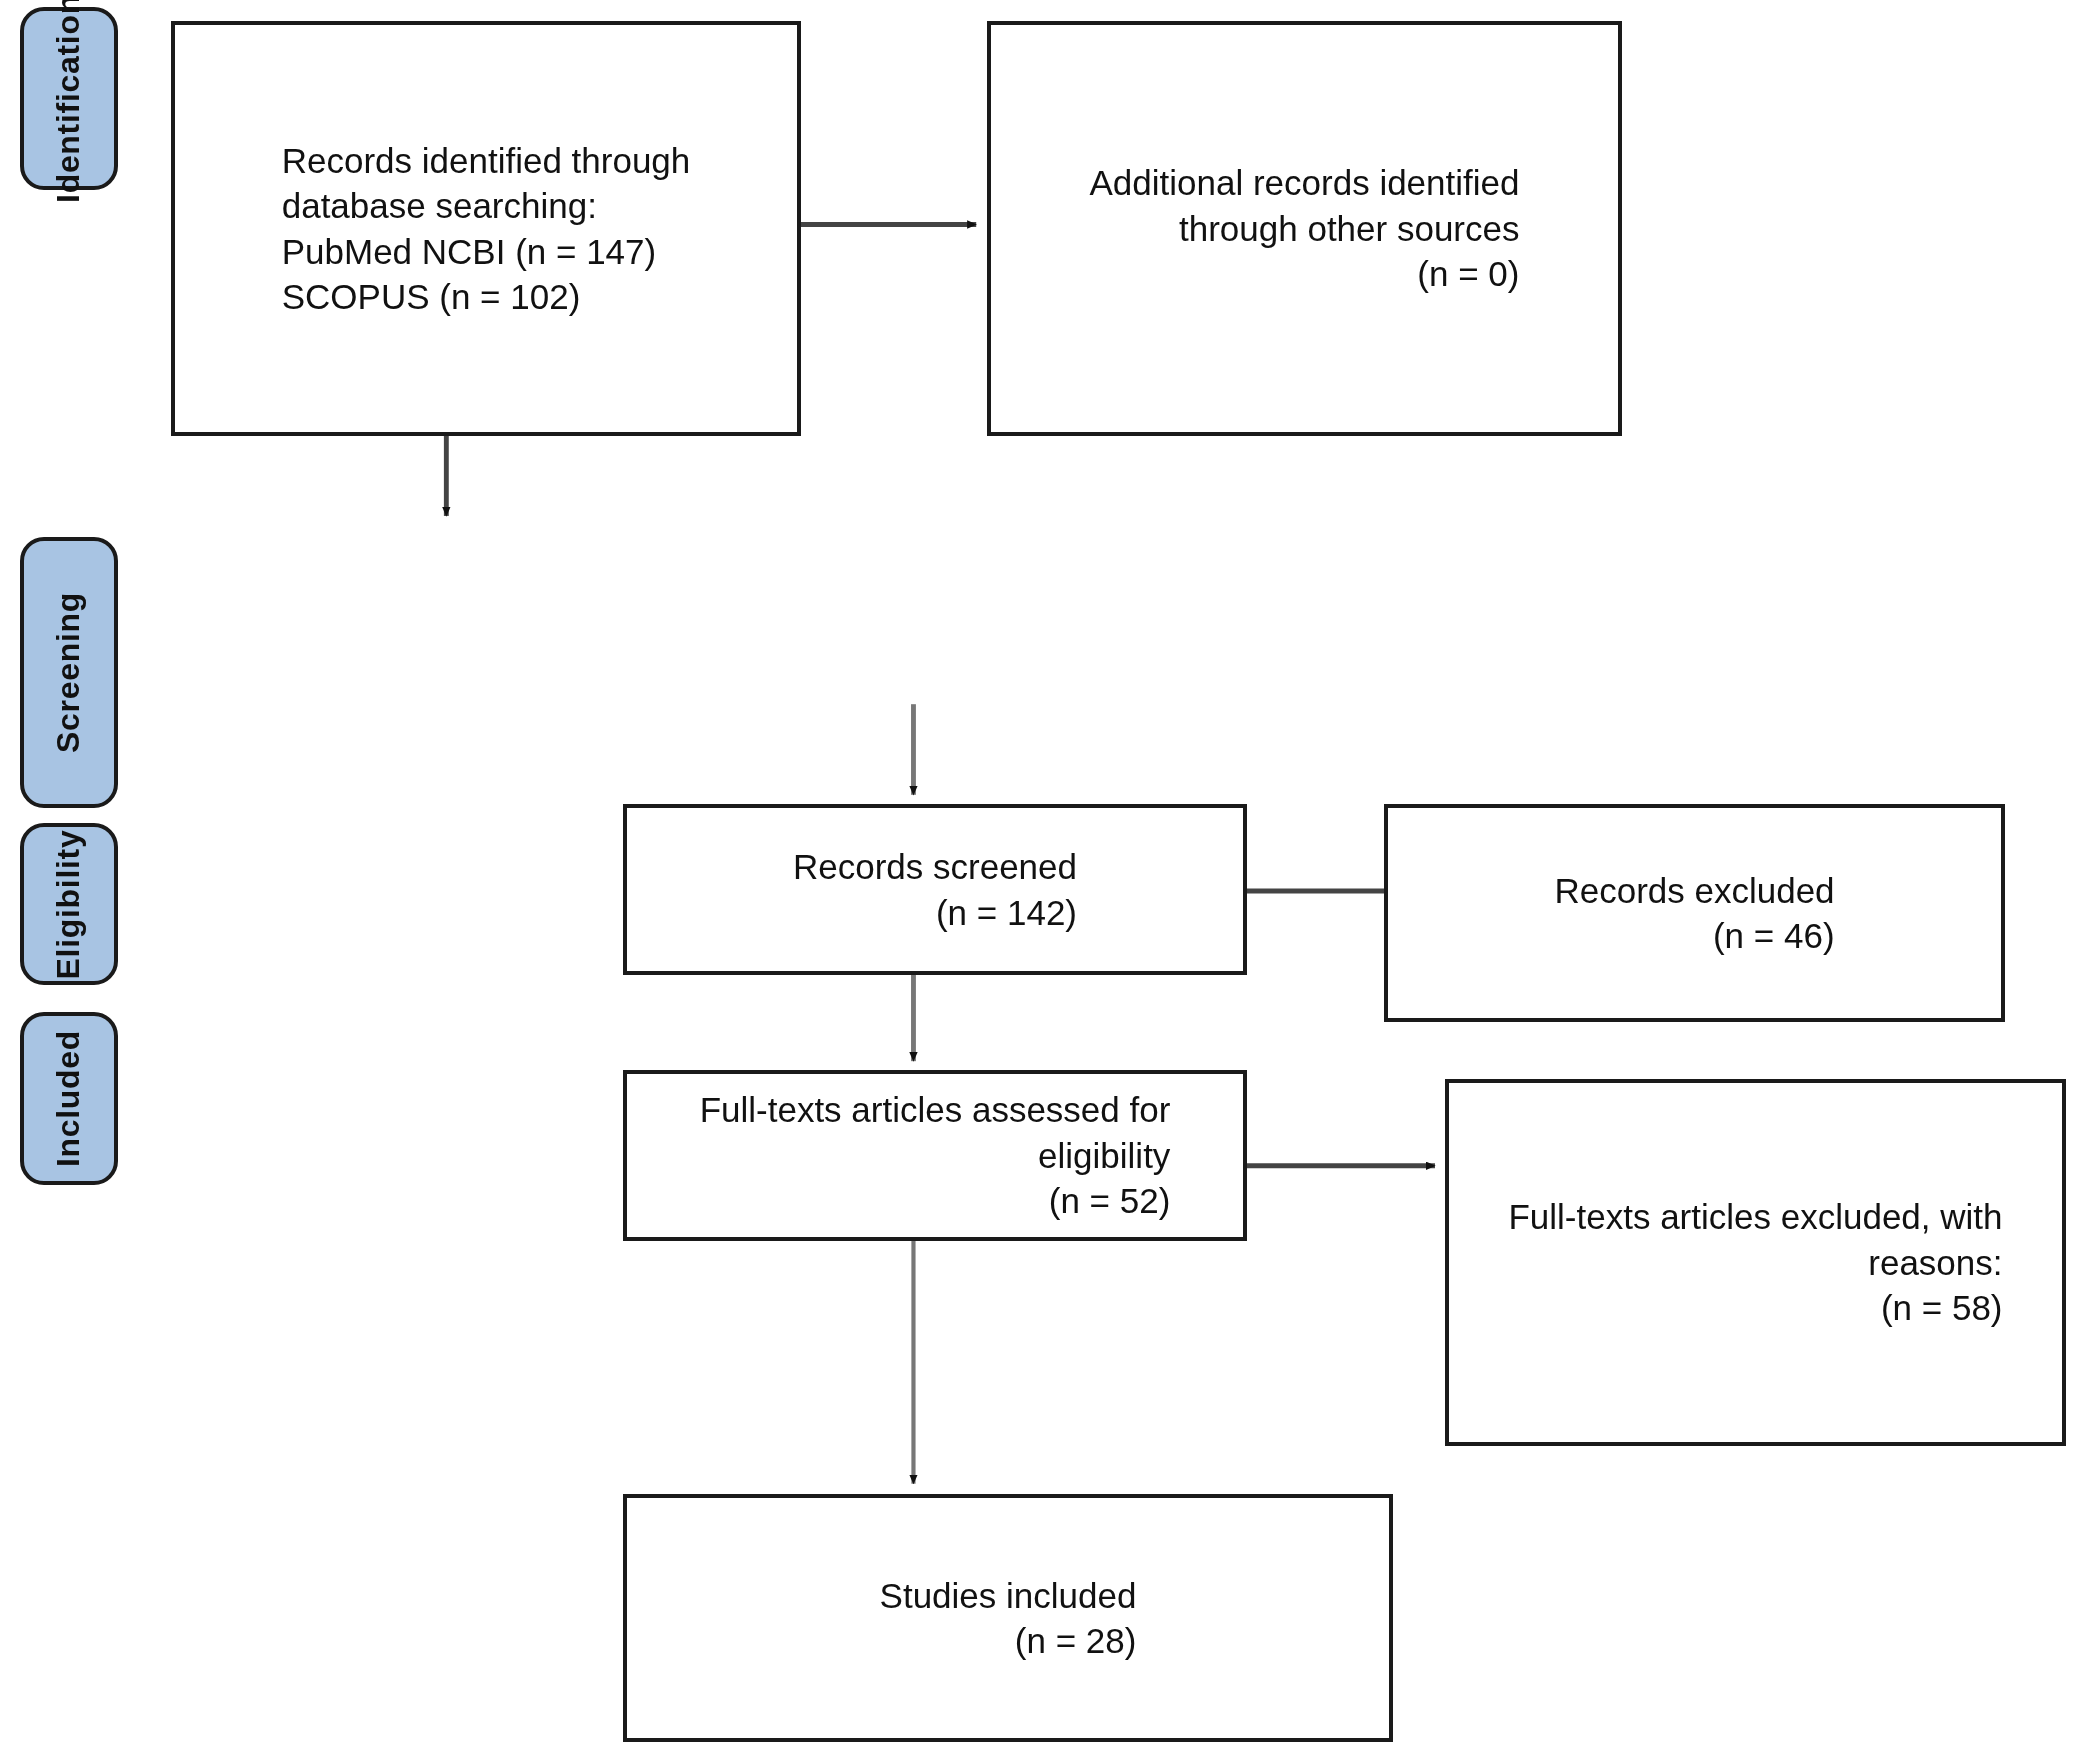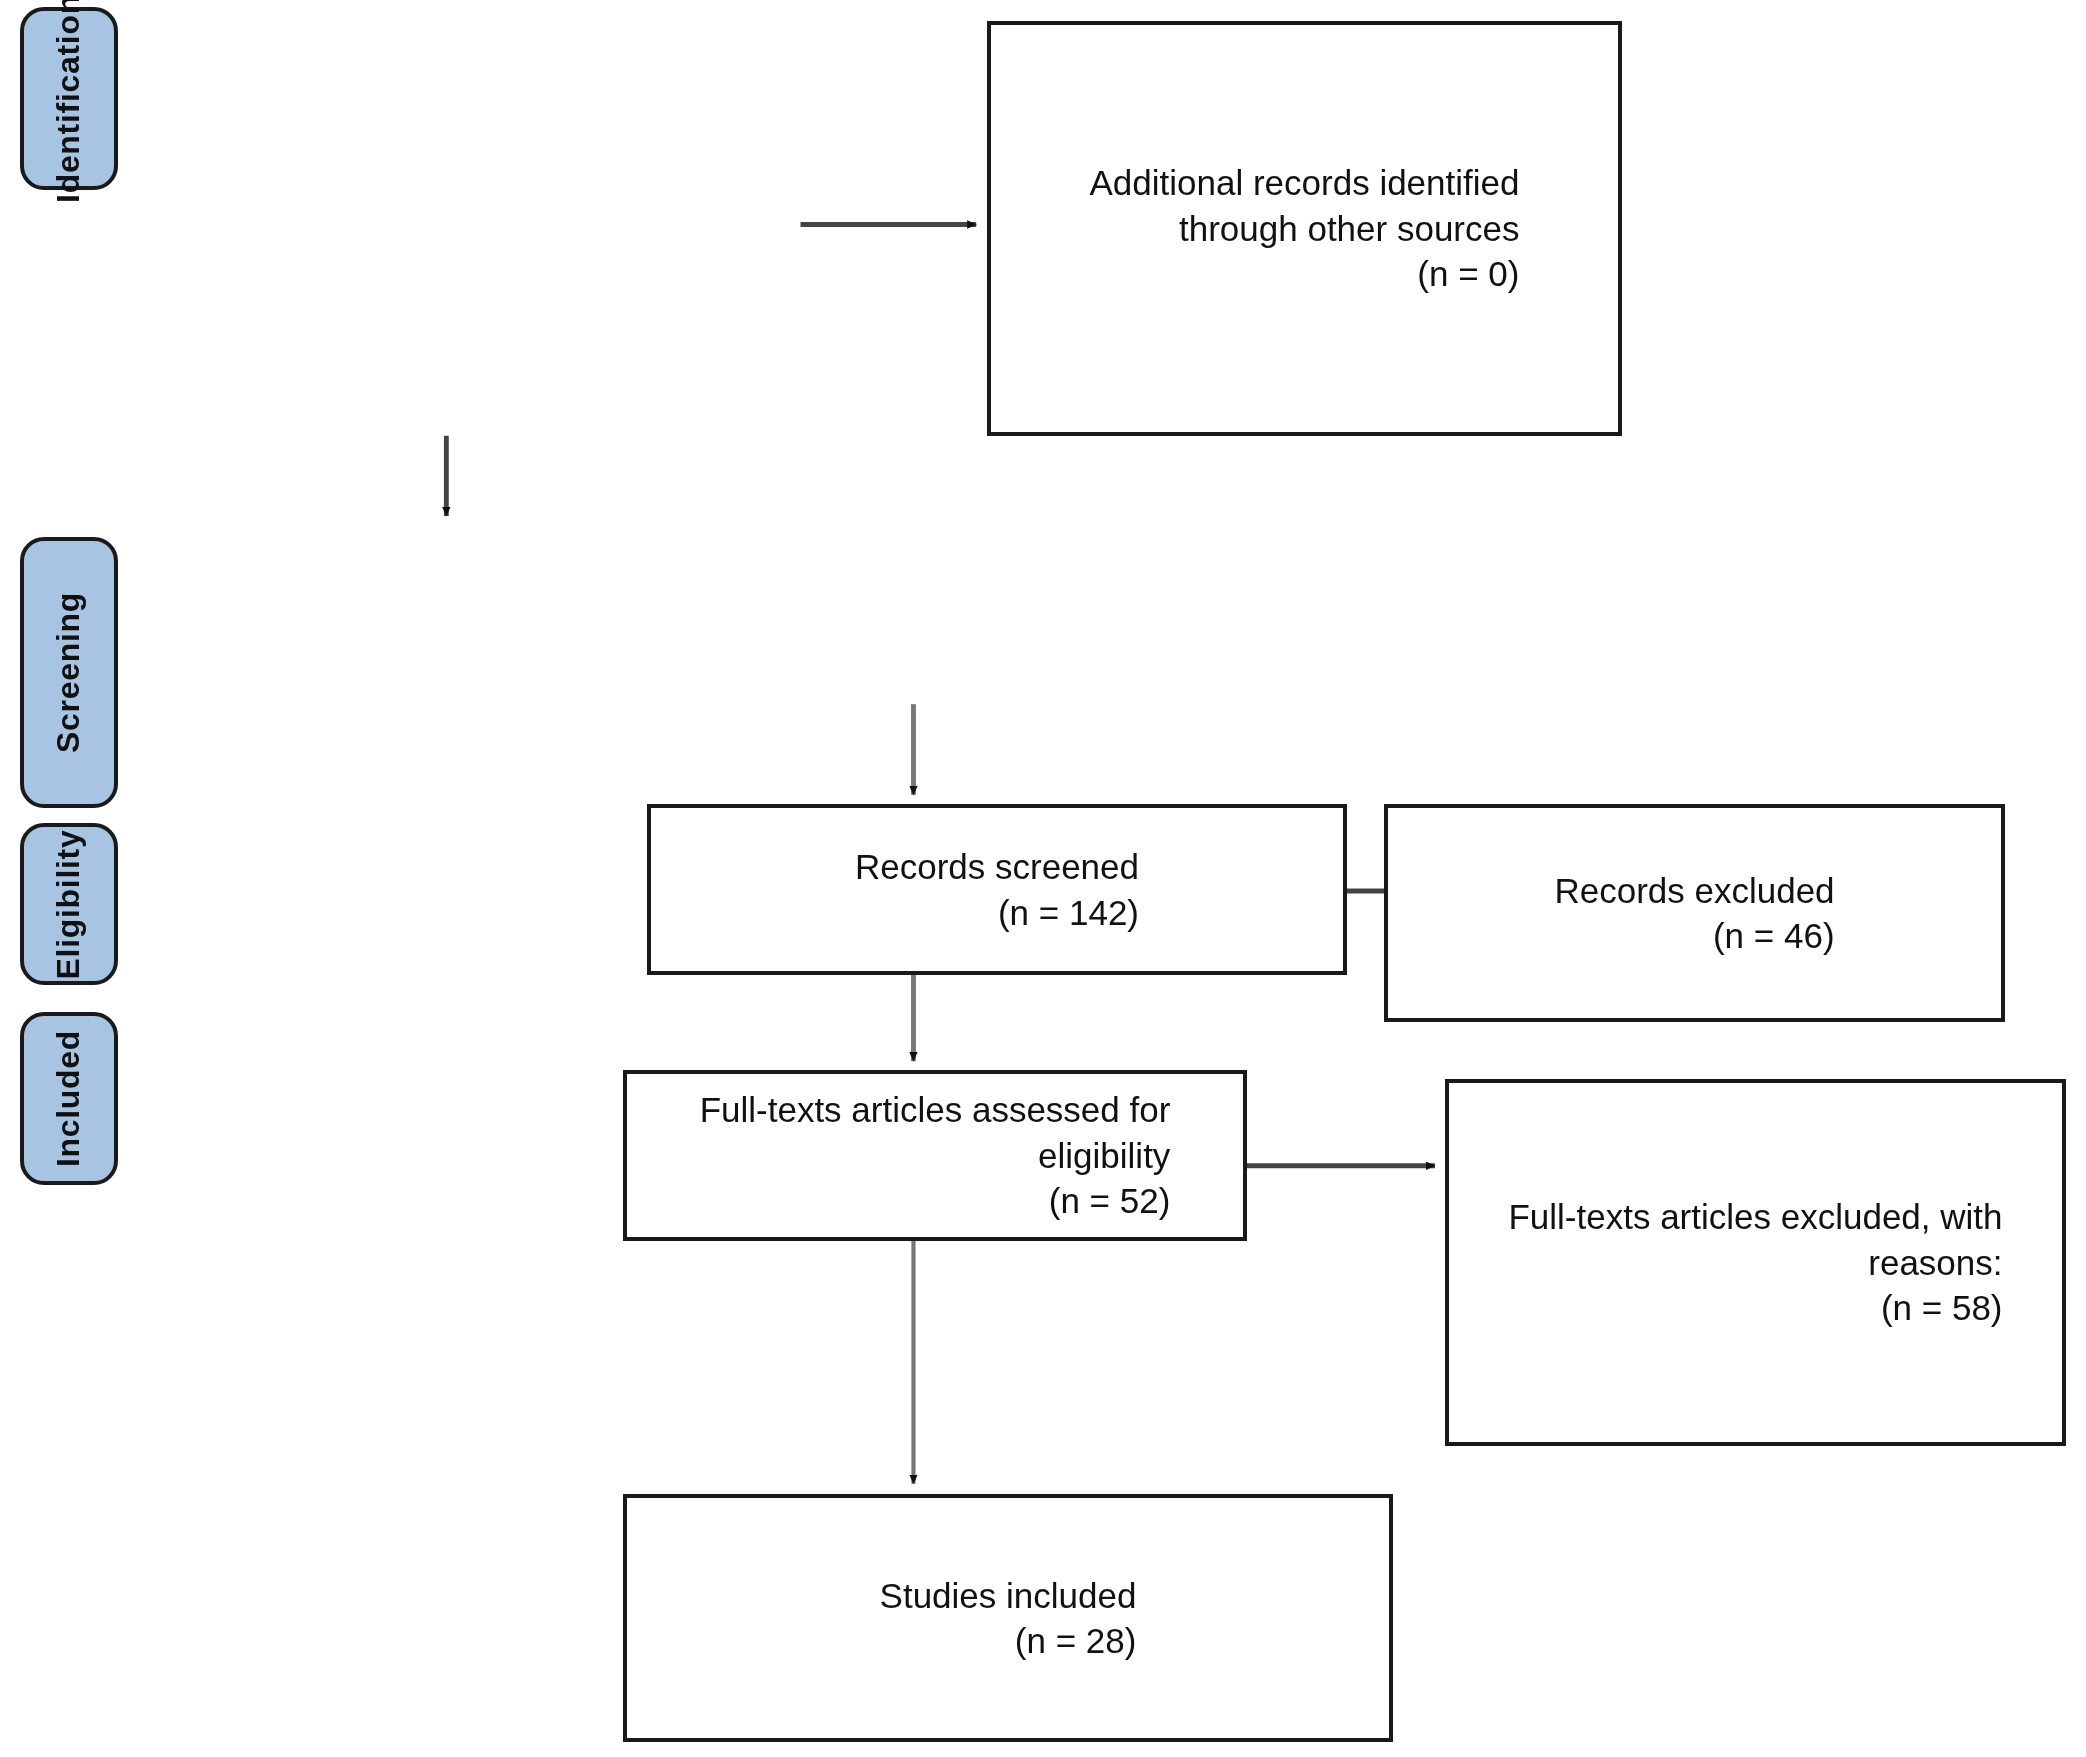--- a/index.html
+++ b/index.html
@@ -100,29 +100,35 @@
       <g>
         <path d="M1788,1672 L2058,1672" stroke="#444444" stroke-width="7" fill="none" marker-end="url(#arrowBig)"></path>
       </g>
 
       <g>
         <path d="M1310,1780 L1310,2128" stroke="#777777" stroke-width="6" fill="none" marker-end="url(#arrowBig)"></path>
       </g>
     </svg>
   </div>
 
+  <div class="flow-box align-left" style="left:171px;top:21px;width:630px;height:415px;">
+    <span class="box-text">Records identified through
+database searching:
+     PubMed NCBI (n = 147)
+     SCOPUS (n = 102)</span>
+  </div>
 
   <div class="flow-box" style="left:987px;top:21px;width:635px;height:415px;">
     <span class="box-text">Additional records identified
 through other sources
 (n = 0)</span>
   </div>
 
 
-  <div class="flow-box" style="left:647px;top:804px;width:700px;height:171px;">
+  <div class="flow-box" style="left:623px;top:804px;width:624px;height:171px;">
     <span class="box-text">Records screened
 (n = 142)</span>
   </div>
 
   <div class="flow-box" style="left:1372px;top:804px;width:621px;height:218px;margin-left:12px;">
     <span class="box-text">Records excluded
 (n = 46)</span>
   </div>
 
   <div class="flow-box" style="left:623px;top:1070px;width:624px;height:171px;">

